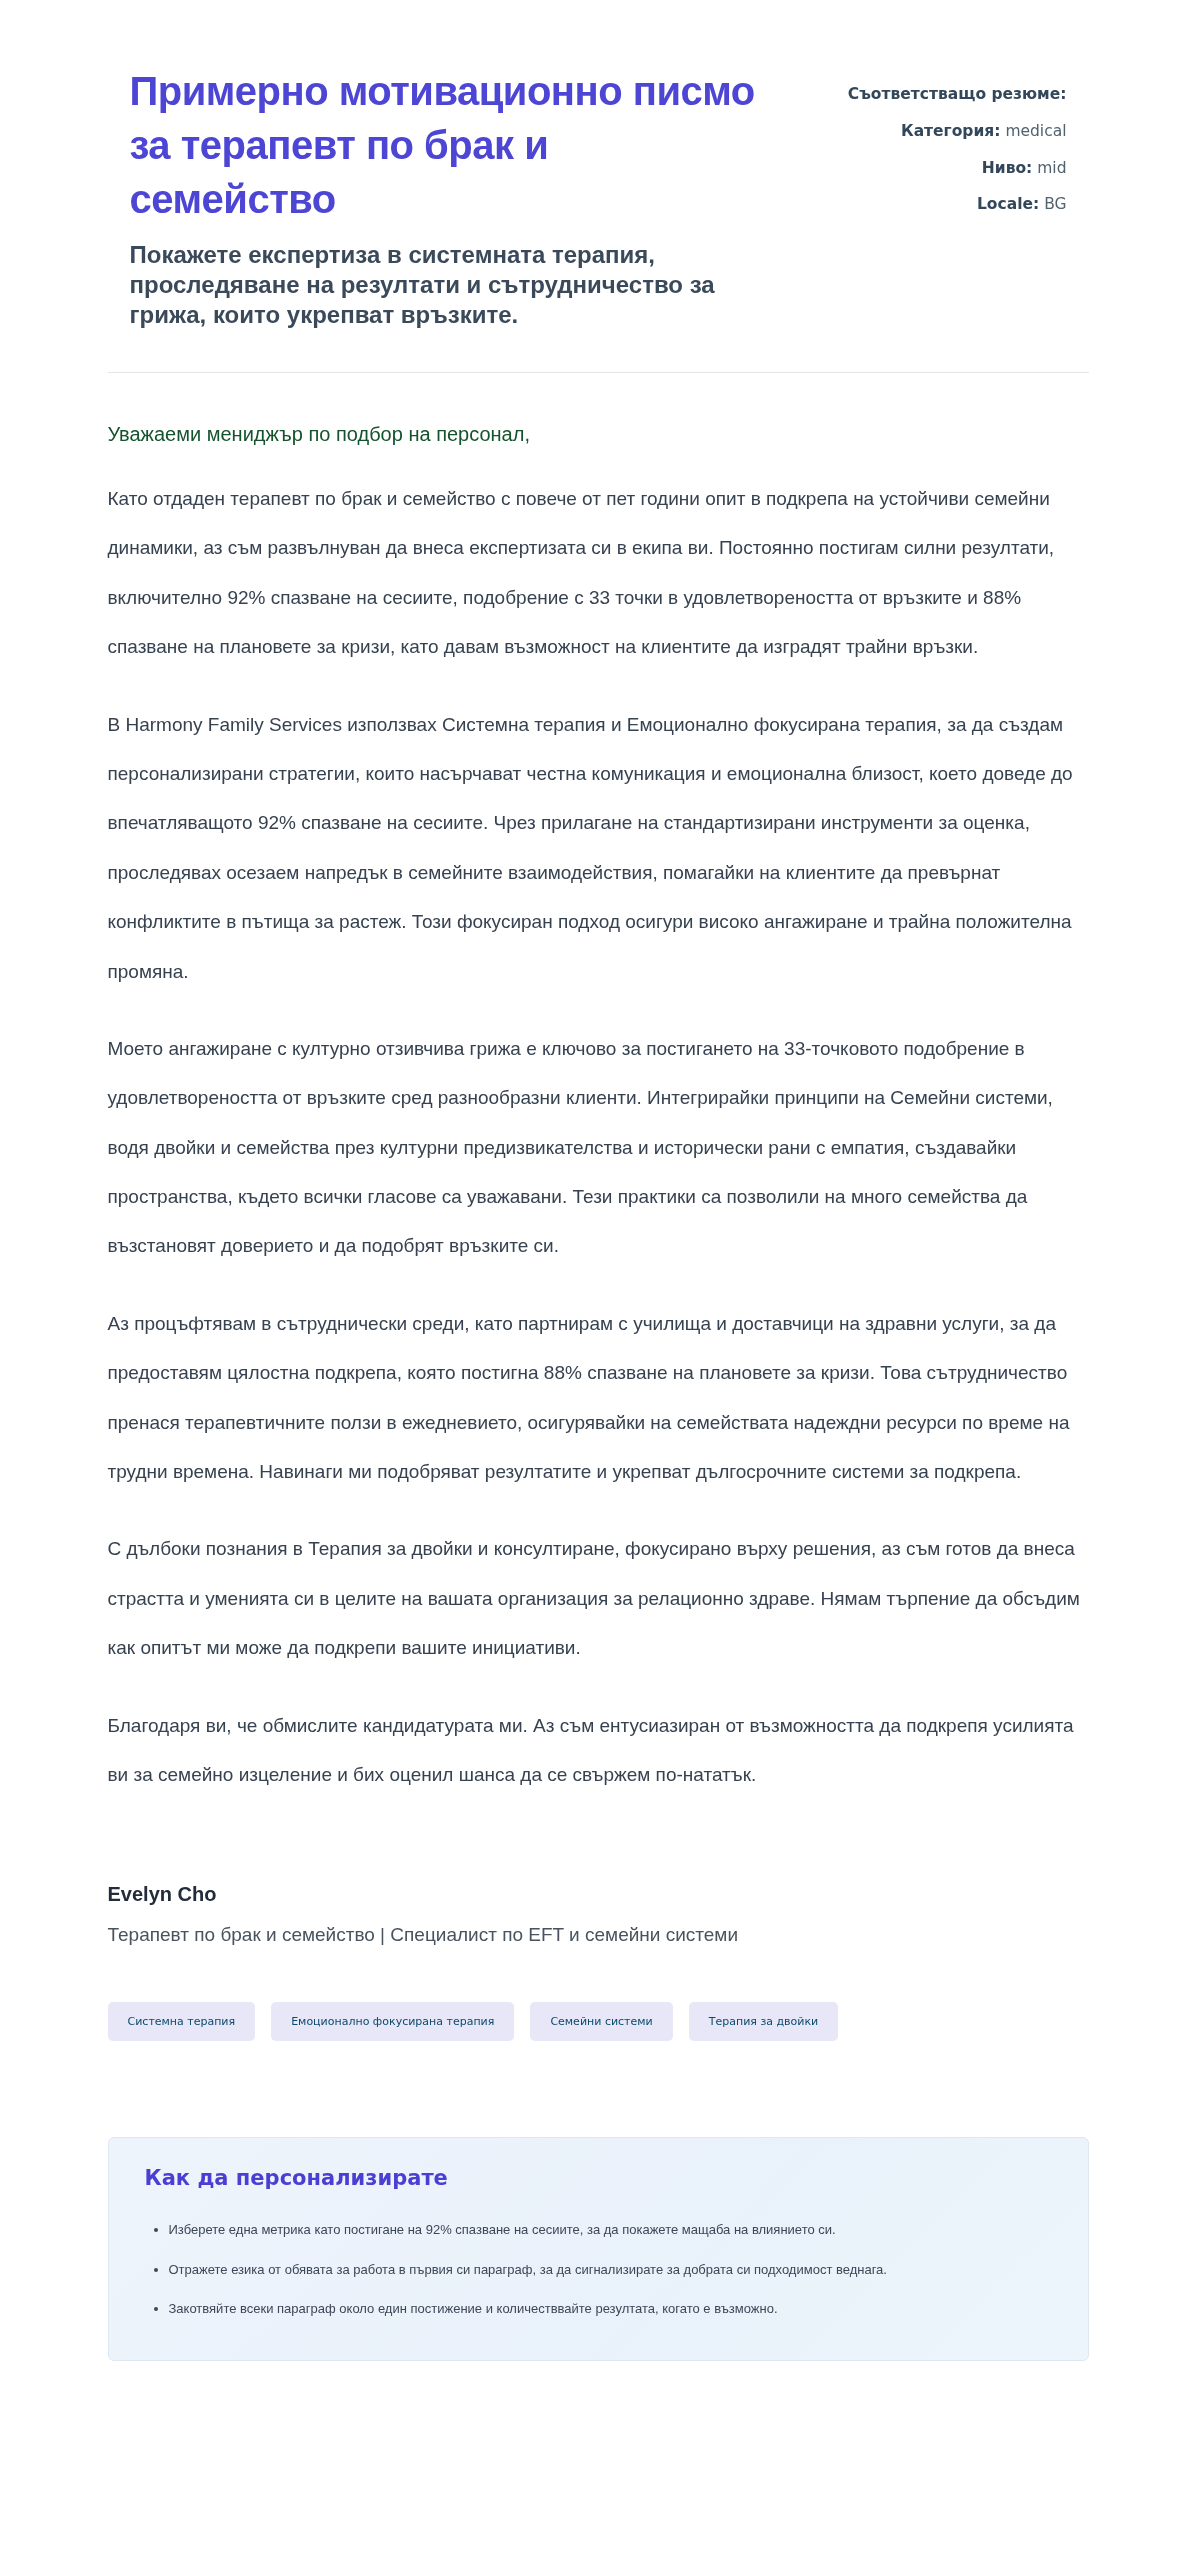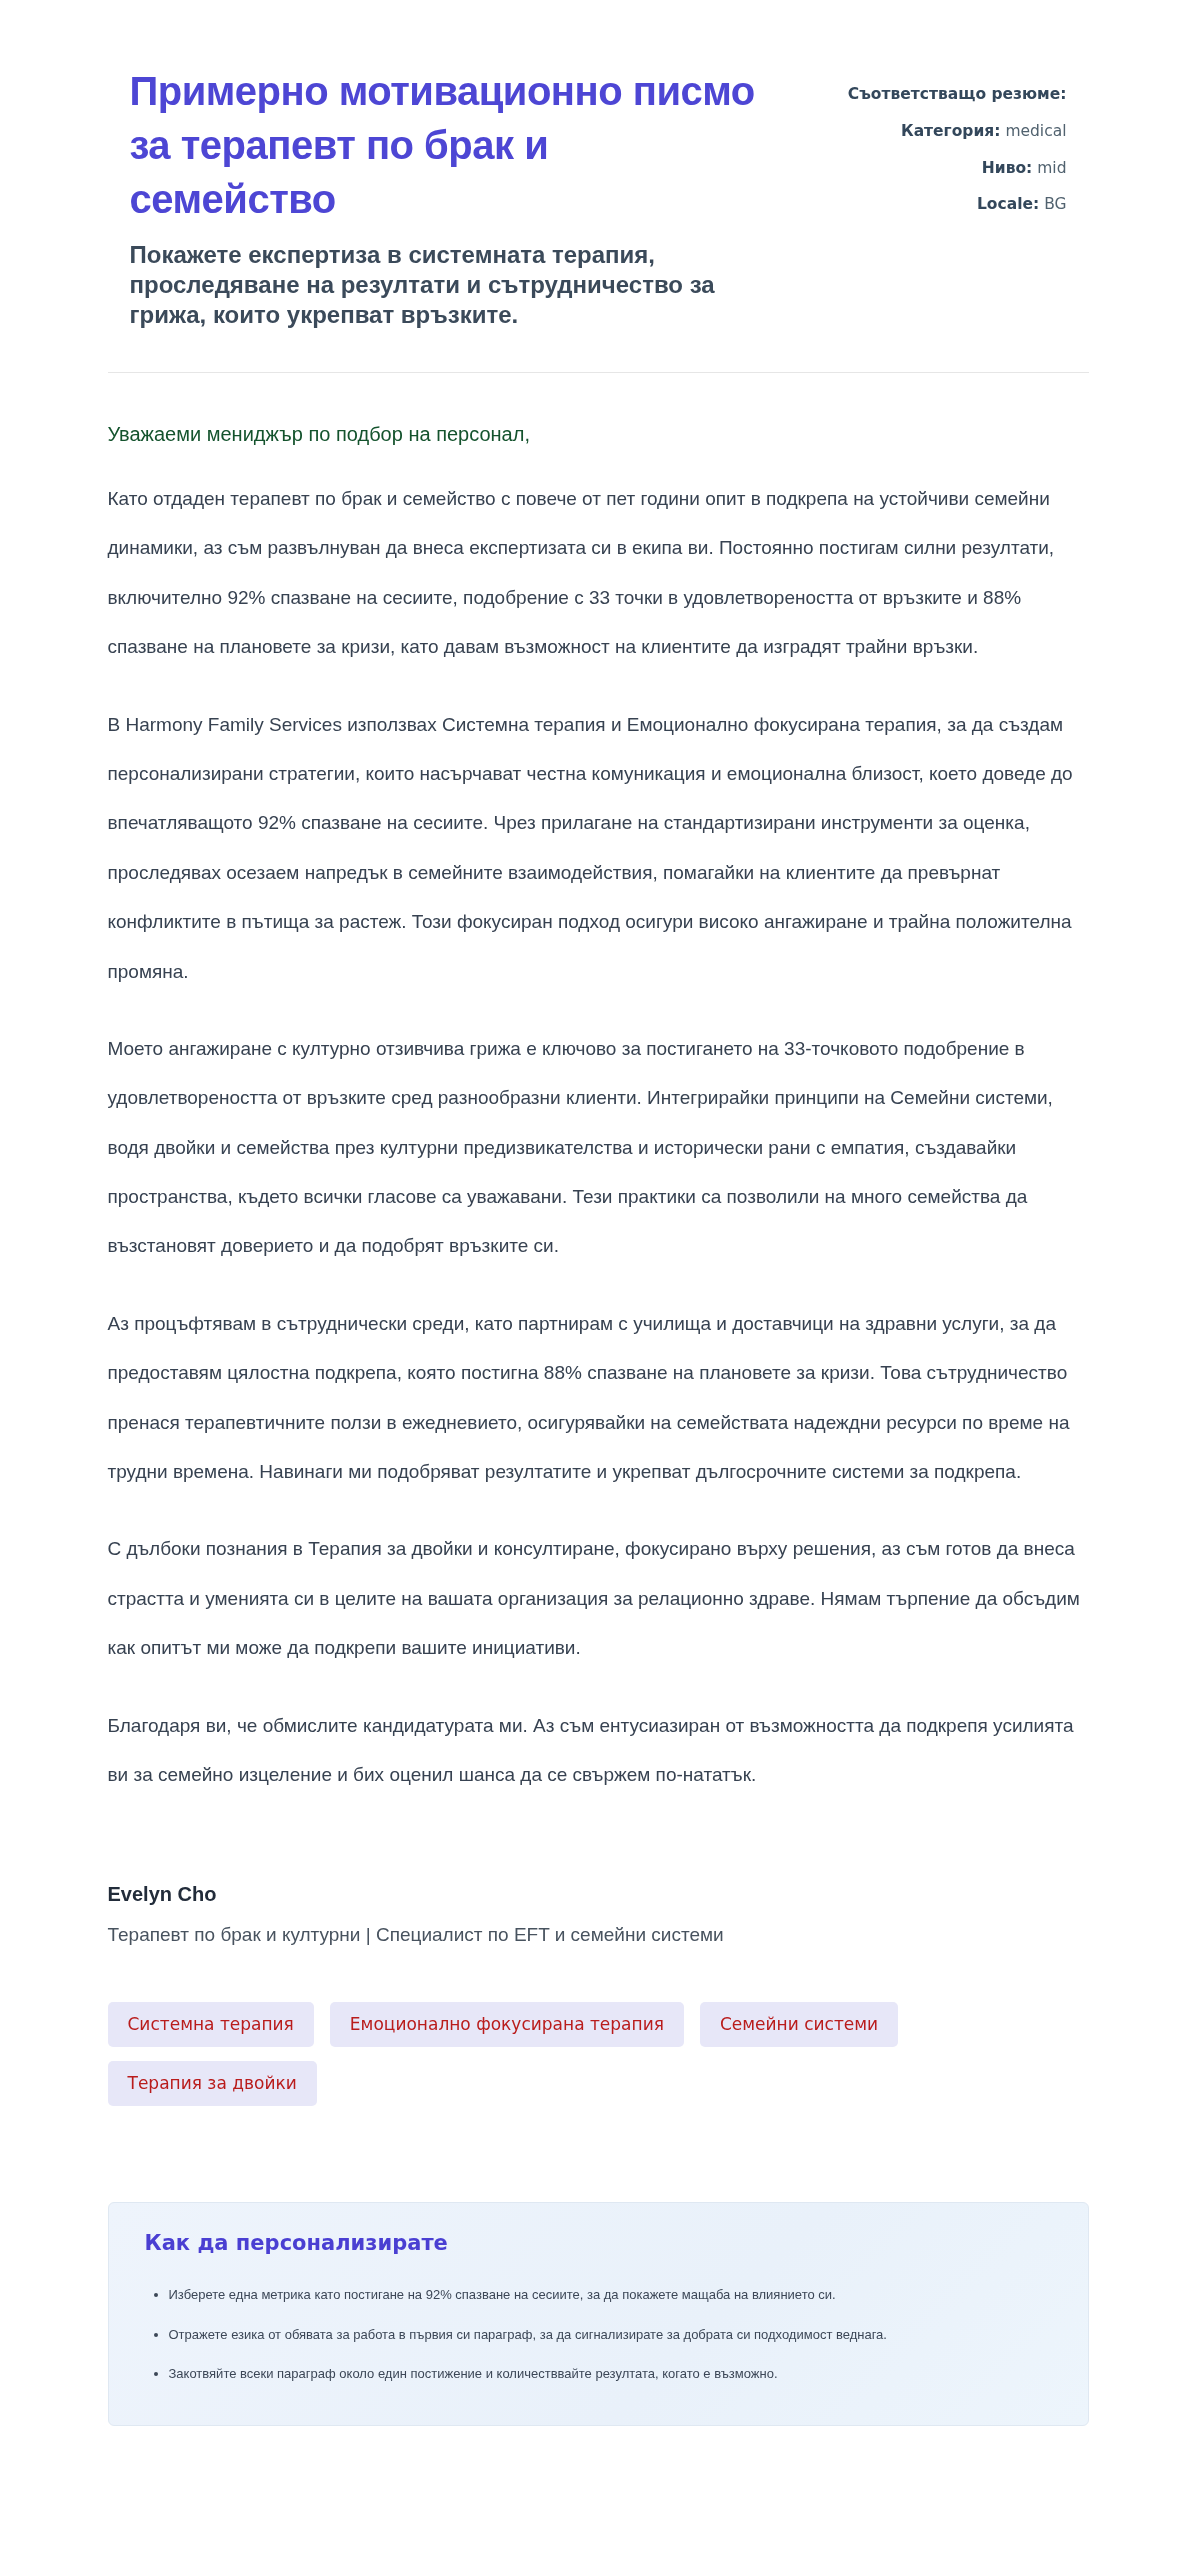--- a/index.html
+++ b/index.html
@@ -84,23 +84,23 @@
   
   .tags {
     margin-top: 56px;
     display: flex;
     flex-wrap: wrap;
     gap: 14px 16px;
   }
   .tag-chip {
     display: inline-block;
     background: #e7e7f8;
-    color: #b91c1c;
+    color: #0c4a6e;
     font-family: "DejaVu Sans", sans-serif;
-    font-size: 17px;
+    font-size: 11px;
     line-height: 1;
     padding: 14px 20px;
     border-radius: 5px;
     white-space: nowrap;
   }
 
   
   .tips {
     margin-top: 96px;
     background: linear-gradient(135deg, #eef4fc 0%, #e9f1fa 60%, #edf5fc 100%);
@@ -161,21 +161,21 @@
     <p class="greeting">Уважаеми мениджър по подбор на персонал,</p>
     <p class="body-par">Като отдаден терапевт по брак и семейство с повече от пет години опит в подкрепа на устойчиви семейни динамики, аз съм развълнуван да внеса експертизата си в екипа ви. Постоянно постигам силни резултати, включително 92% спазване на сесиите, подобрение с 33 точки в удовлетвореността от връзките и 88% спазване на плановете за кризи, като давам възможност на клиентите да изградят трайни връзки.</p>
     <p class="body-par">В Harmony Family Services използвах Системна терапия и Емоционално фокусирана терапия, за да създам персонализирани стратегии, които насърчават честна комуникация и емоционална близост, което доведе до впечатляващото 92% спазване на сесиите. Чрез прилагане на стандартизирани инструменти за оценка, проследявах осезаем напредък в семейните взаимодействия, помагайки на клиентите да превърнат конфликтите в пътища за растеж. Този фокусиран подход осигури високо ангажиране и трайна положителна промяна.</p>
     <p class="body-par">Моето ангажиране с културно отзивчива грижа е ключово за постигането на 33-точковото подобрение в удовлетвореността от връзките сред разнообразни клиенти. Интегрирайки принципи на Семейни системи, водя двойки и семейства през културни предизвикателства и исторически рани с емпатия, създавайки пространства, където всички гласове са уважавани. Тези практики са позволили на много семейства да възстановят доверието и да подобрят връзките си.</p>
     <p class="body-par">Аз процъфтявам в сътруднически среди, като партнирам с училища и доставчици на здравни услуги, за да предоставям цялостна подкрепа, която постигна 88% спазване на плановете за кризи. Това сътрудничество пренася терапевтичните ползи в ежедневието, осигурявайки на семействата надеждни ресурси по време на трудни времена. Навинаги ми подобряват резултатите и укрепват дългосрочните системи за подкрепа.</p>
     <p class="body-par">С дълбоки познания в Терапия за двойки и консултиране, фокусирано върху решения, аз съм готов да внеса страстта и уменията си в целите на вашата организация за релационно здраве. Нямам търпение да обсъдим как опитът ми може да подкрепи вашите инициативи.</p>
     <p class="body-par">Благодаря ви, че обмислите кандидатурата ми. Аз съм ентусиазиран от възможността да подкрепя усилията ви за семейно изцеление и бих оценил шанса да се свържем по-нататък.</p>
 
     <div class="signature">
       <div class="signature-name">Evelyn Cho</div>
-      <div class="signature-title">Терапевт по брак и културни | Специалист по EFT и семейни системи</div>
+      <div class="signature-title">Терапевт по брак и семейство | Специалист по EFT и семейни системи</div>
     </div>
   </article>
 
   <div class="tags">
     <span class="tag-chip">Системна терапия</span>
     <span class="tag-chip">Емоционално фокусирана терапия</span>
     <span class="tag-chip">Семейни системи</span>
     <span class="tag-chip">Терапия за двойки</span>
   </div>
 

